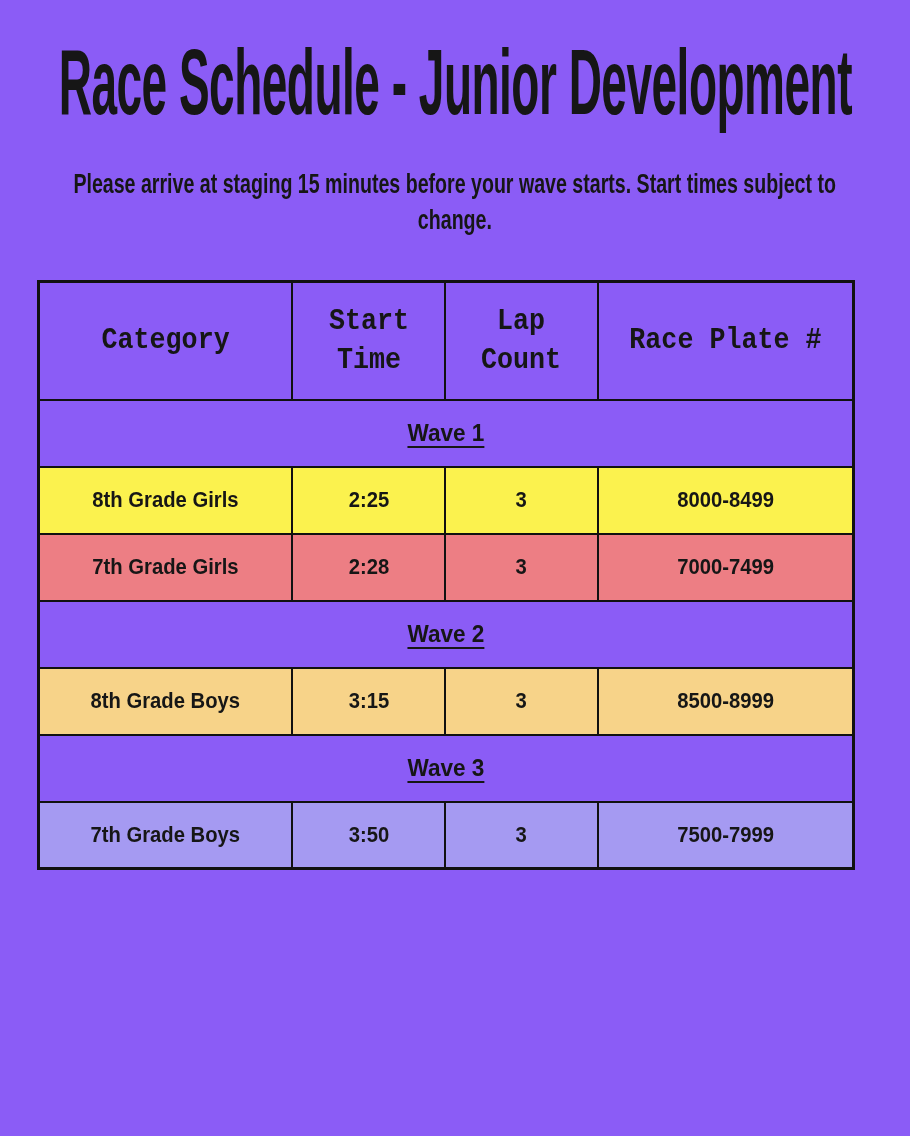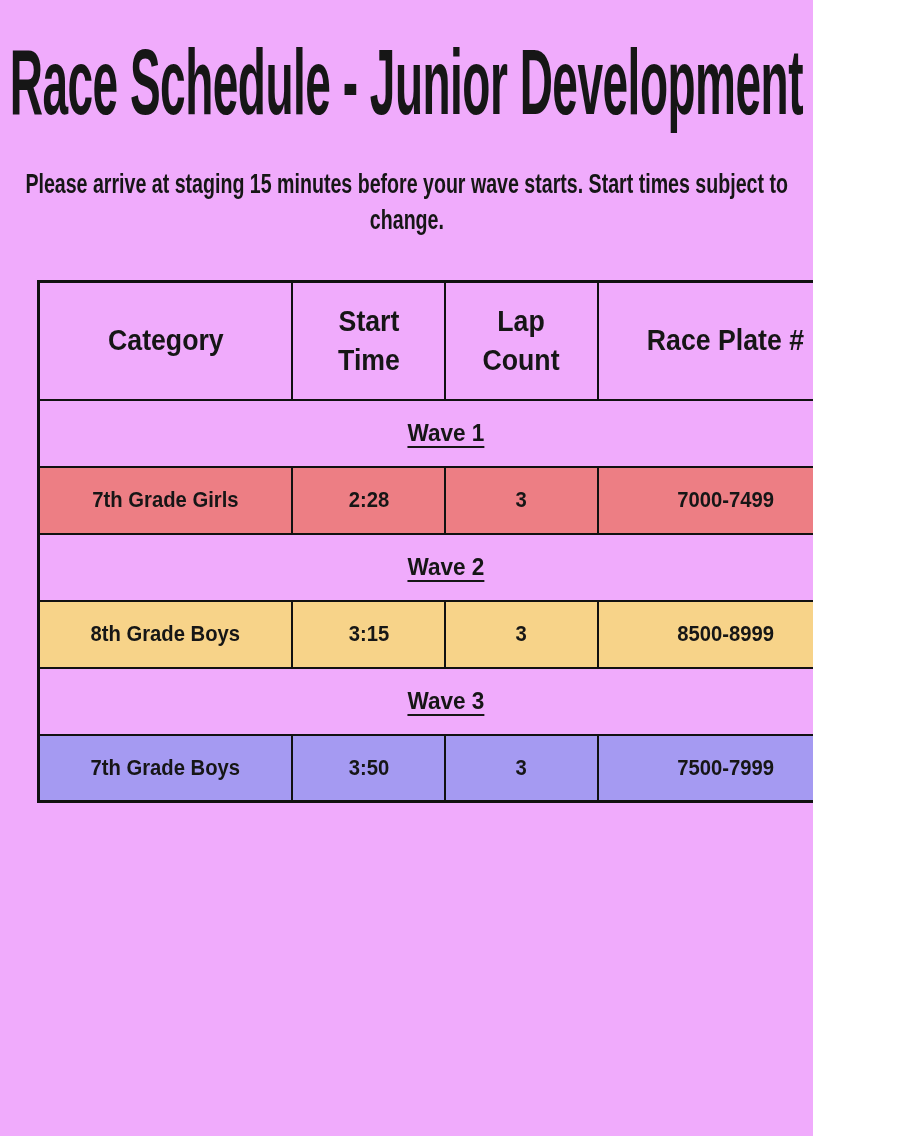--- a/index.html
+++ b/index.html
@@ -1,23 +1,23 @@
 <!DOCTYPE html>
 <html><head>
 <meta charset="utf-8">
 <style>
   html, body {
     margin: 0;
     padding: 0;
   }
   .page {
     position: relative;
-    width: 813px;
+    width: 910px;
     height: 1136px;
-    background: #f0abfc;
+    background: #8b5cf6;
     overflow: hidden;
     font-family: "Liberation Sans", sans-serif;
     color: #161616;
   }
   .title-wrap {
     display: flex;
     justify-content: center;
     margin-top: 30px;
     height: 104px;
     align-items: center;
@@ -63,21 +63,21 @@
     padding: 0;
     font-weight: 700;
   }
   .schedule-table {
     border: 3px solid #111111;
   }
   .col-category   { width: 253px; }
   .col-start      { width: 152px; }
   .col-laps       { width: 152px; }
   .col-plate      { width: 255px; }
-  tr.header-row   { height: 118px; }
+  tr.header-row   { height: 118px; font-family: Liberation Mono, monospace; }
   tr.wave-row     { height: 67px; }
   tr.data-row     { height: 67px; }
   .hdr-text {
     display: inline-block;
     font-size: 29px;
     line-height: 1.35;
     transform: scaleX(0.92);
     transform-origin: center;
   }
   .hdr-narrow {
@@ -129,20 +129,26 @@
       <tr class="header-row">
         <td><span class="hdr-text">Category</span></td>
         <td><span class="hdr-text hdr-narrow">Start Time</span></td>
         <td><span class="hdr-text hdr-narrow">Lap Count</span></td>
         <td><span class="hdr-text">Race Plate #</span></td>
       </tr>
 
       <tr class="wave-row">
         <td colspan="4"><span class="wave-label">Wave 1</span></td>
       </tr>
+      <tr class="data-row" style="background-color: rgb(251, 242, 78);">
+        <td><span class="cell-text">8th Grade Girls</span></td>
+        <td><span class="cell-text">2:25</span></td>
+        <td><span class="cell-text">3</span></td>
+        <td><span class="cell-text">8000-8499</span></td>
+      </tr>
       <tr class="data-row" style="background-color: rgb(237, 126, 132); border-radius: 23px;">
         <td><span class="cell-text">7th Grade Girls</span></td>
         <td><span class="cell-text">2:28</span></td>
         <td><span class="cell-text">3</span></td>
         <td><span class="cell-text">7000-7499</span></td>
       </tr>
 
       <tr class="wave-row">
         <td colspan="4"><span class="wave-label">Wave 2</span></td>
       </tr>

